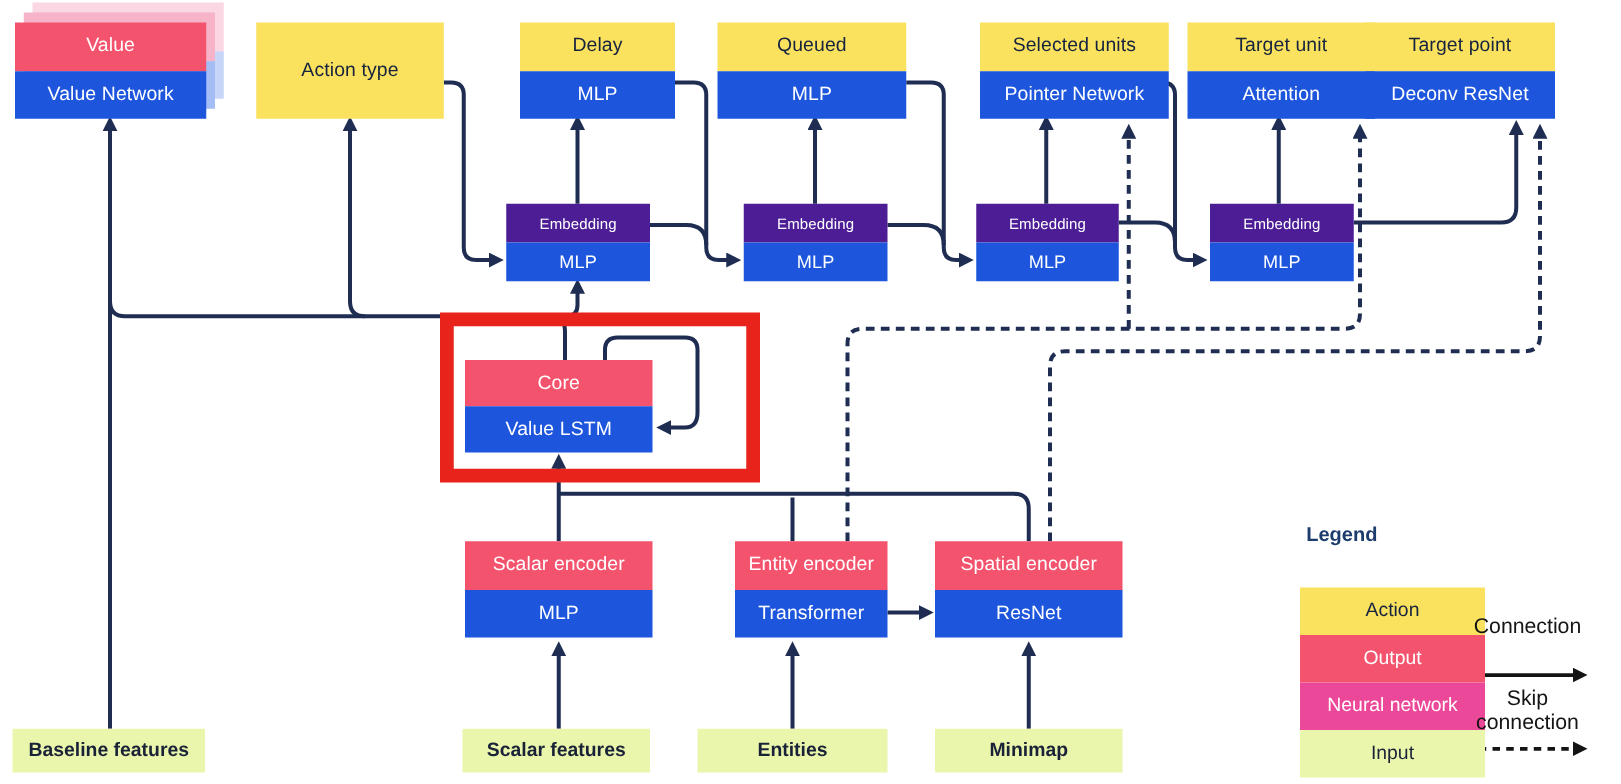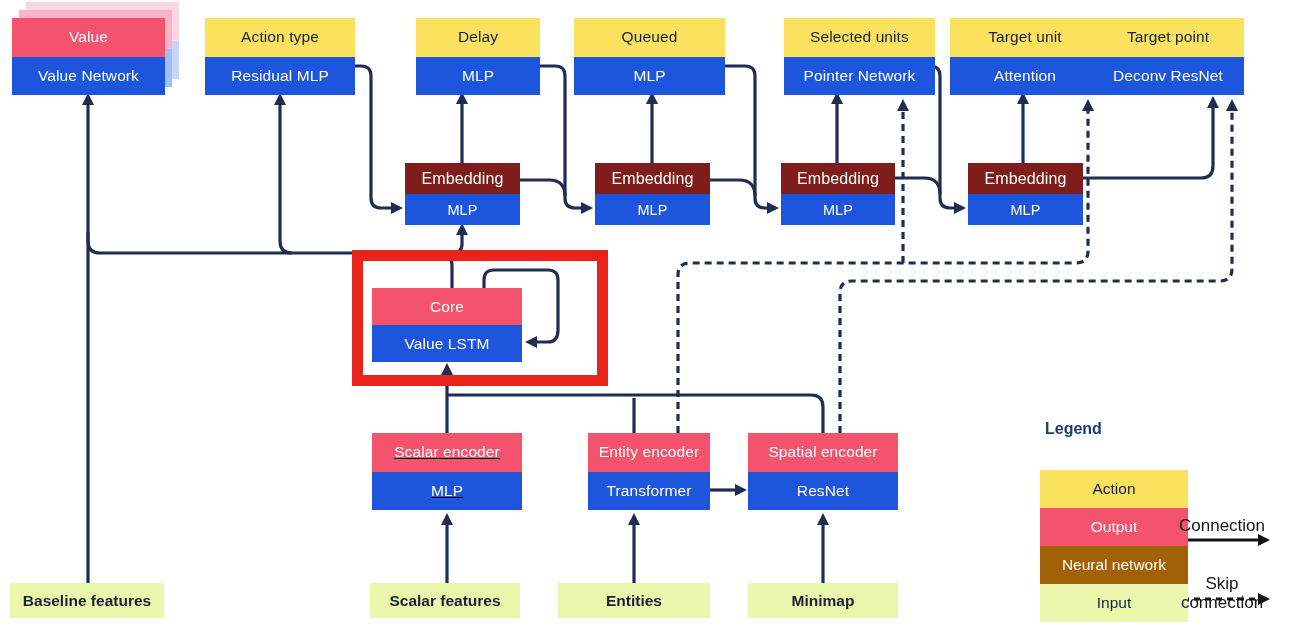--- a/index.html
+++ b/index.html
@@ -4,33 +4,33 @@
 <style>
   html,body{margin:0;padding:0;background:#ffffff;}
   .canvas{position:relative;width:1297px;height:627px;background:#ffffff;overflow:hidden;
           font-family:"Liberation Sans", sans-serif;}
   svg.wires{position:absolute;left:0;top:0;z-index:1;}
   .node{position:absolute;z-index:2;display:flex;flex-direction:column;box-sizing:border-box;}
   .node .half{flex:1;display:flex;align-items:center;justify-content:center;
               font-size:15.5px;font-weight:500;letter-spacing:.1px;}
   .half.yellow{background:#FAE15E;color:#16233F;}
   .half.red{background:#F4536E;color:#ffffff;}
-  .half.pink{background:#7f1d1d;color:#ffffff;font-size:16px;}
+  .half.pink{background:#4c1d95;color:#ffffff;font-size:12px;}
   .half.blue{background:#1D56DD;color:#ffffff;}
   .inputbox{position:absolute;z-index:2;background:#EAF6AC;color:#1A2238;
             display:flex;align-items:center;justify-content:center;
             font-size:15.5px;font-weight:700;}
   .shadow{position:absolute;z-index:1;display:flex;flex-direction:column;}
   .shadow .half{flex:1;}
   .hl-box{position:absolute;z-index:3;border:11px solid #E8231B;box-sizing:border-box;background:transparent;}
   .legend-title{position:absolute;z-index:2;font-size:16px;font-weight:700;color:#1C3C6E;text-align:left;}
   .legend-stack{position:absolute;z-index:2;display:flex;flex-direction:column;}
   .legend-stack .row{flex:1;display:flex;align-items:center;justify-content:center;
                      font-size:15.5px;font-weight:500;}
-  .legend-label{position:absolute;z-index:2;color:#141414;font-size:17px;font-weight:500;text-align:center;line-height:1.1;margin-top:25px;}
+  .legend-label{position:absolute;z-index:2;color:#141414;font-size:17px;font-weight:500;text-align:center;line-height:1.1;}
 </style>
 </head>
 <body>
 
 <div class="canvas">
 
   <svg class="wires" width="1297" height="627" viewBox="0 0 1297 627">
     <defs>
       <marker id="ah" viewBox="0 0 12 12" refX="1" refY="6" markerWidth="12" markerHeight="12" orient="auto" markerUnits="userSpaceOnUse">
         <path d="M0,0 L12,6 L0,12 Z" fill="#1F2D52"></path>
@@ -87,21 +87,20 @@
     <div class="half" style="background:#F7B3C8;"></div>
     <div class="half" style="background:#A4BDF4;"></div>
   </div>
 
   <div class="node" style="left:12px;top:18px;width:153px;height:77px;">
     <div class="half red">Value</div>
     <div class="half blue">Value Network</div>
   </div>
   <div class="node" style="left:205px;top:18px;width:150px;height:77px;">
     <div class="half yellow">Action type</div>
-    <div class="half blue">Residual MLP</div>
   </div>
   <div class="node" style="left:388px;top:18px;width:152px;height:77px;padding-left:28px;">
     <div class="half yellow">Delay</div>
     <div class="half blue">MLP</div>
   </div>
   <div class="node" style="left:574px;top:18px;width:151px;height:77px;">
     <div class="half yellow">Queued</div>
     <div class="half blue">MLP</div>
   </div>
   <div class="node" style="left:764px;top:18px;width:151px;height:77px;margin-left:20px;">
@@ -134,21 +133,21 @@
     <div class="half blue" style="font-size:14.5px;">MLP</div>
   </div>
 
   <div class="node" style="left:372px;top:288px;width:150px;height:74px;">
     <div class="half red">Core</div>
     <div class="half blue">Value LSTM</div>
   </div>
 
   <div class="hl-box" style="left:352px;top:250px;width:256px;height:136px;"></div>
 
-  <div class="node" style="left:372px;top:433px;width:150px;height:77px;text-decoration:underline;">
+  <div class="node" style="left:372px;top:433px;width:150px;height:77px;">
     <div class="half red" style="background:#F4536E;">Scalar encoder</div>
     <div class="half blue">MLP</div>
   </div>
   <div class="node" style="left:560px;top:433px;width:150px;height:77px;padding-left:28px;">
     <div class="half red">Entity encoder</div>
     <div class="half blue">Transformer</div>
   </div>
   <div class="node" style="left:748px;top:433px;width:150px;height:77px;">
     <div class="half red">Spatial encoder</div>
     <div class="half blue">ResNet</div>
@@ -156,21 +155,21 @@
 
   <div class="inputbox" style="left:10px;top:583px;width:154px;height:35px;">Baseline features</div>
   <div class="inputbox" style="left:370px;top:583px;width:150px;height:35px;">Scalar features</div>
   <div class="inputbox" style="left:558px;top:583px;width:152px;height:35px;">Entities</div>
   <div class="inputbox" style="left:748px;top:583px;width:150px;height:35px;">Minimap</div>
 
   <div class="legend-title" style="left:1045px;top:420px;width:225px;">Legend</div>
   <div class="legend-stack" style="left:1008px;top:470px;width:148px;height:152px;padding-left:32px;">
     <div class="row" style="background:#FAE15E;color:#16233F;">Action</div>
     <div class="row" style="background:#F4536E;color:#ffffff;">Output</div>
-    <div class="row" style="background:#a16207;color:#ffffff;">Neural network</div>
+    <div class="row" style="background:#ec4899;color:#ffffff;">Neural network</div>
     <div class="row" style="background:#EAF6AC;color:#1A2238;">Input</div>
   </div>
   <div class="legend-label" style="left:1162px;top:492px;width:120px;">Connection</div>
   <div class="legend-label" style="left:1162px;top:550px;width:120px;">
     <span style="display:block;">Skip</span>
     <span style="display:block;">connection</span>
   </div>
 
 </div>
 

